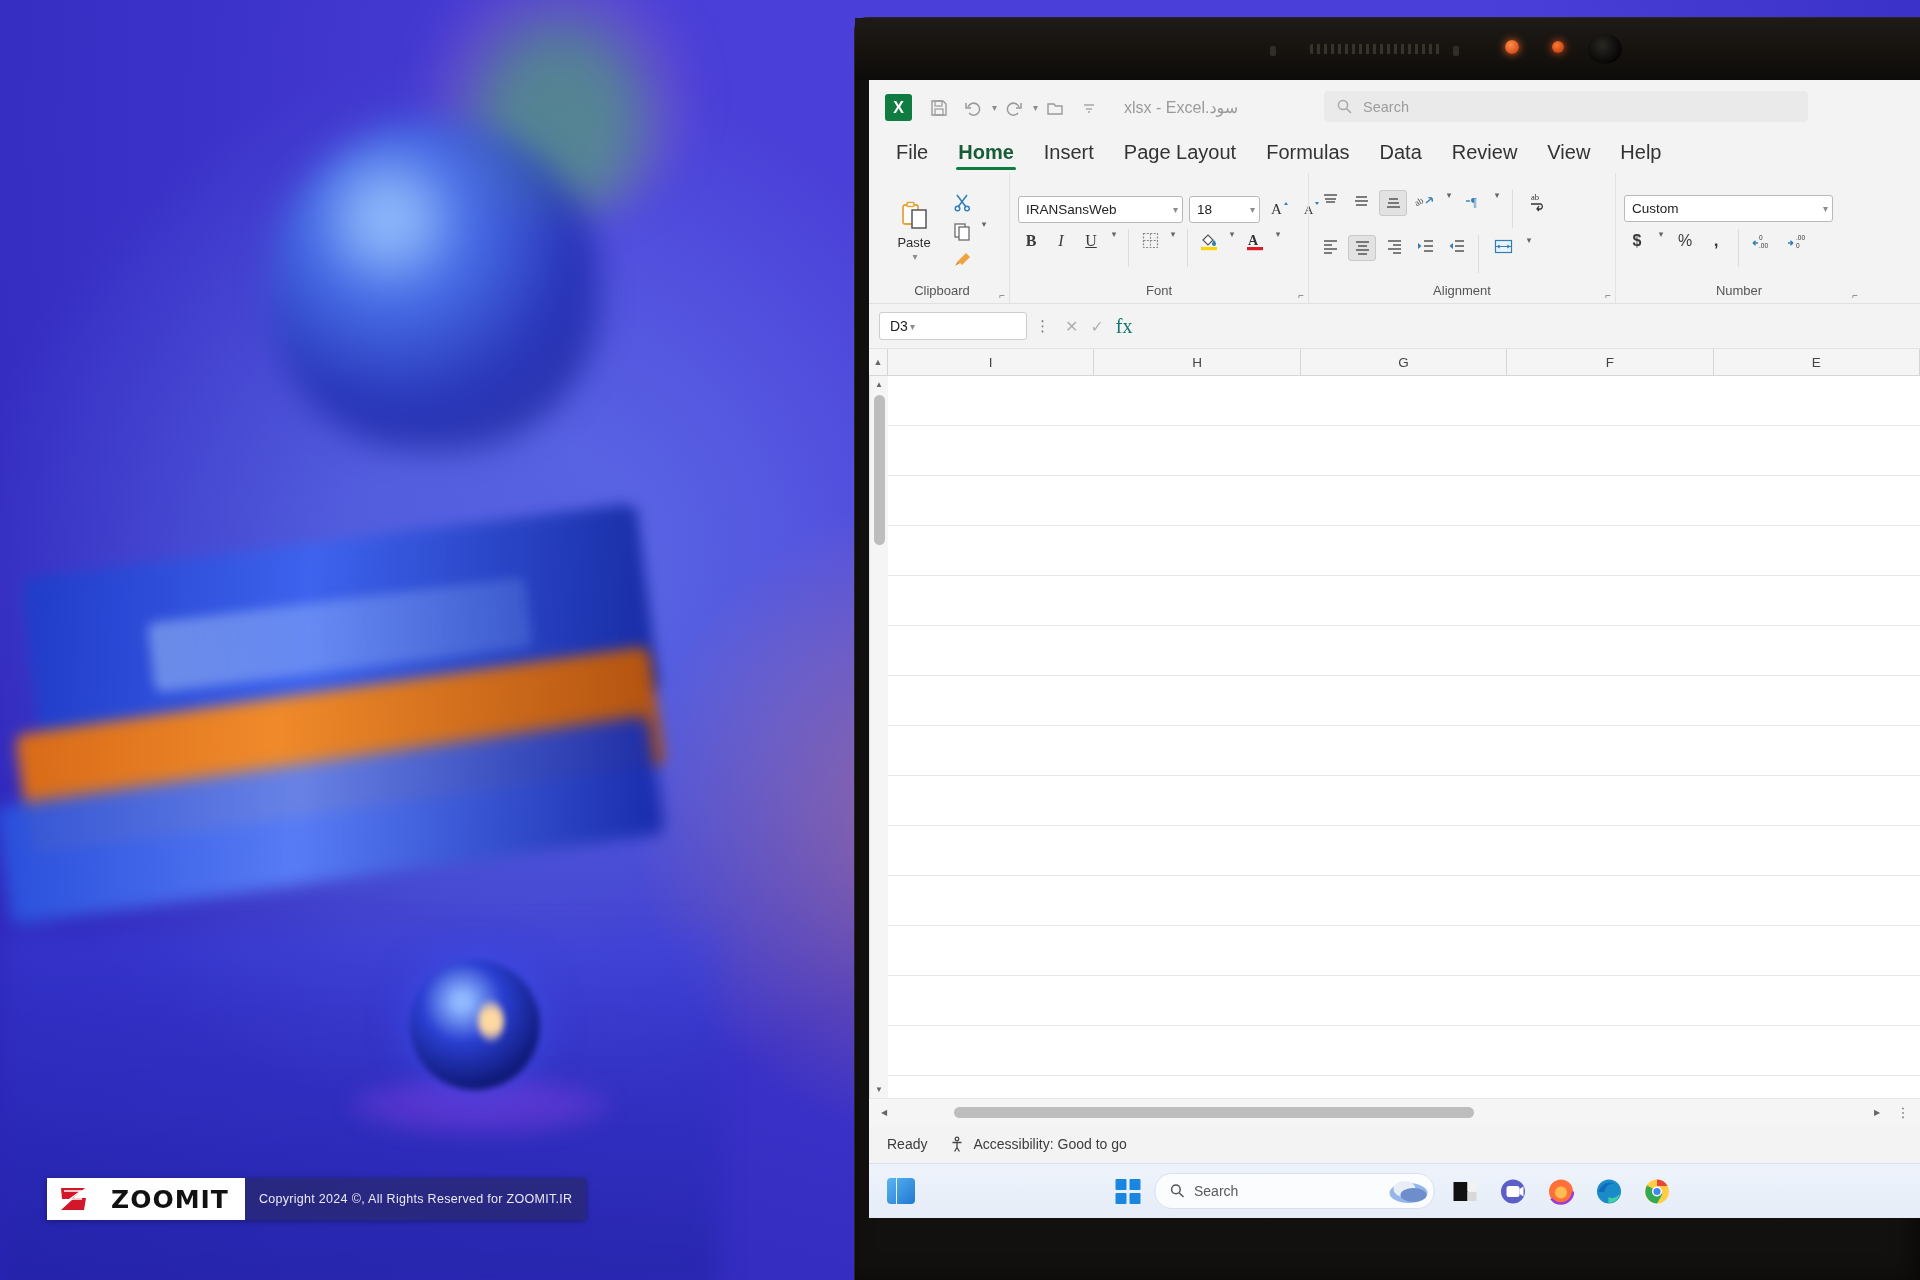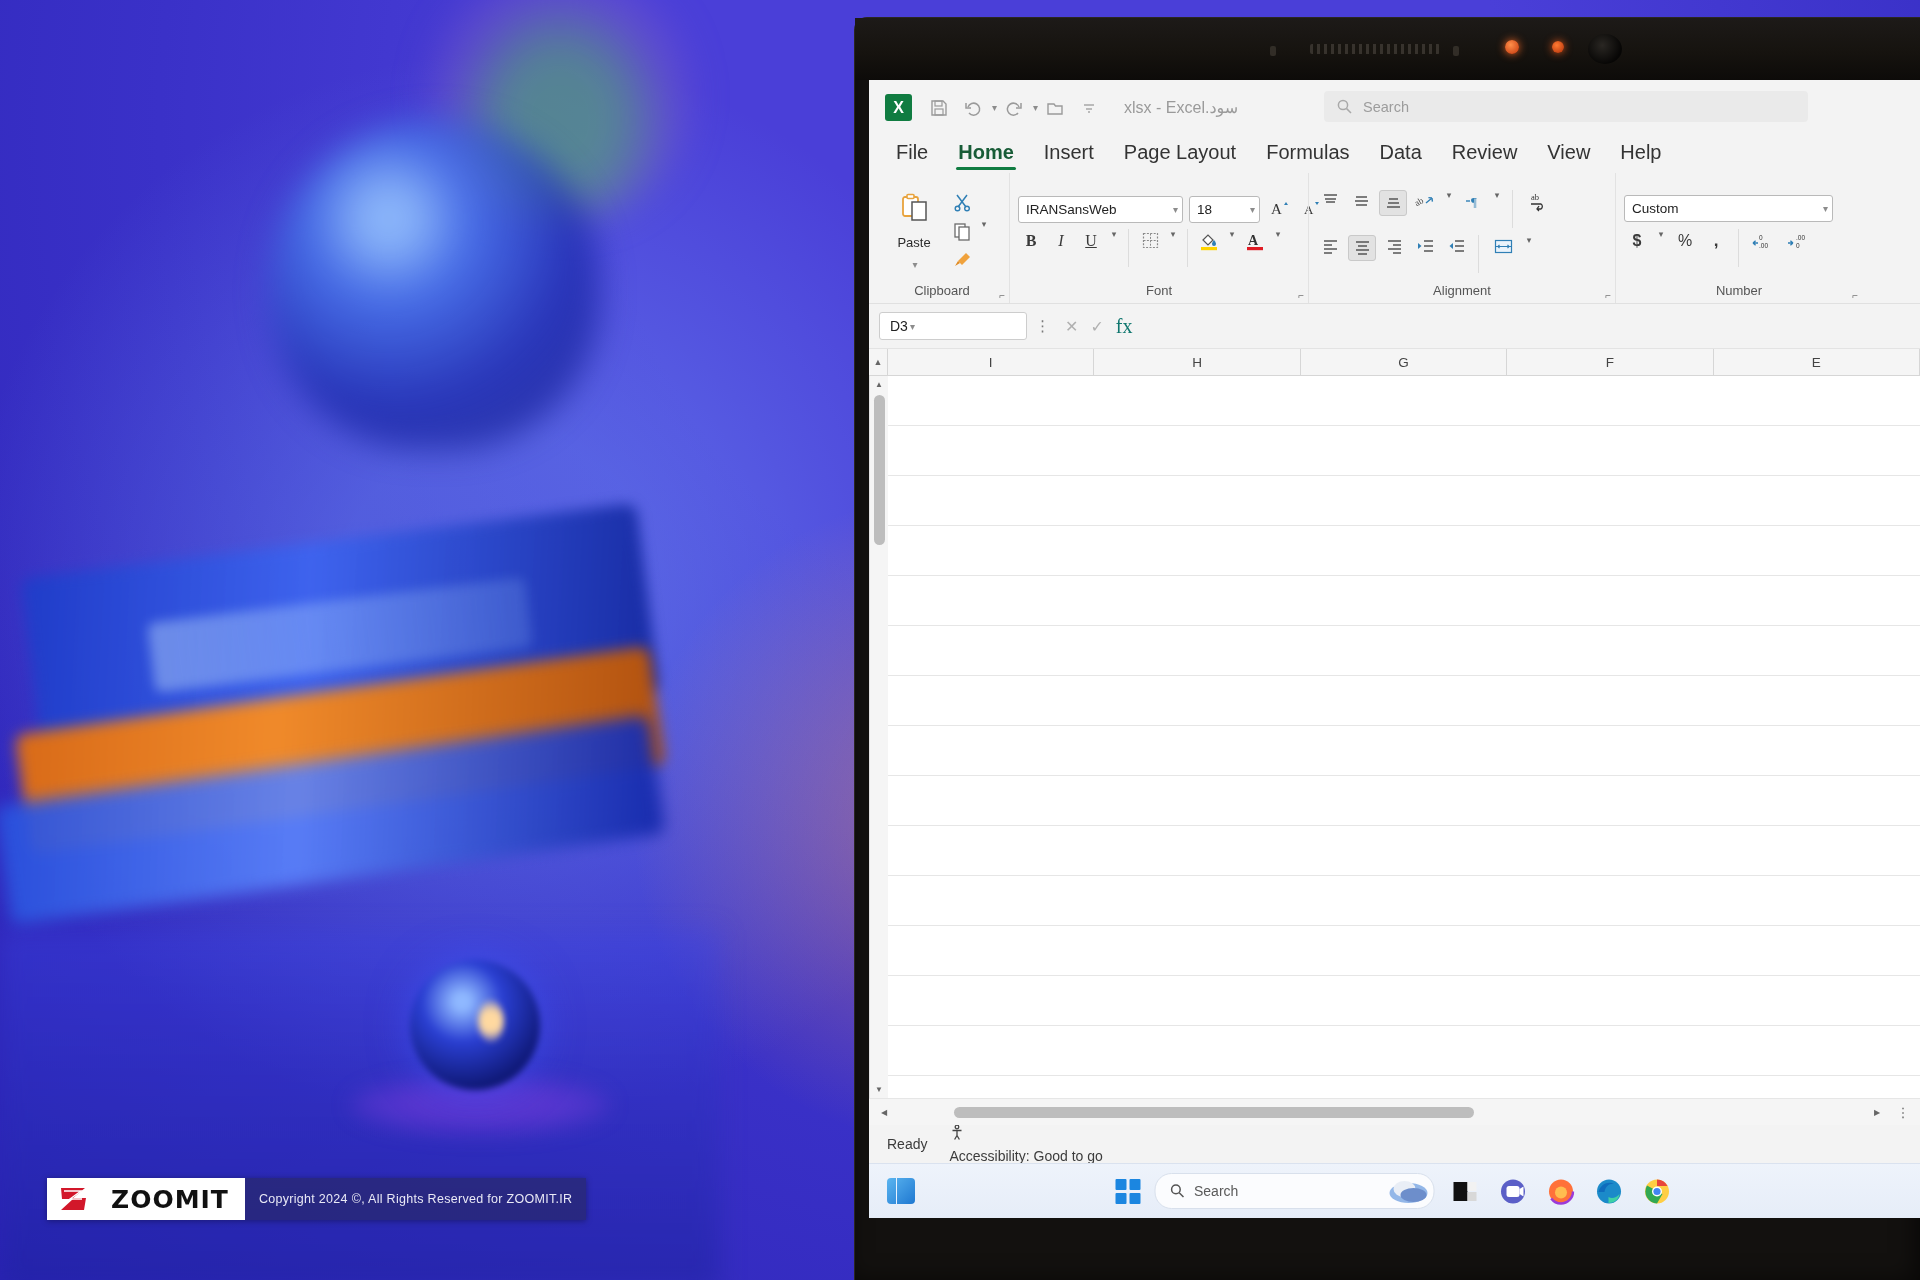--- a/index.html
+++ b/index.html
@@ -125,21 +125,21 @@
   .btn{display:flex;align-items:center;justify-content:center;border-radius:3px;color:#3a3a3a;}
   .sm{width:26px;height:24px;font-size:14px;}
   .sm.pressed{background:#e2e2e2;border:1px solid #c9c9c9;}
   .vsep{width:1px;height:38px;background:#dcdcdc;margin:0 4px;}
   .stack{display:flex;flex-direction:column;gap:5px;}
   .row{display:flex;align-items:flex-start;gap:3px;}
   .dd{font-size:9px;color:#666;width:12px;text-align:center;}
   .combo{height:25px;background:#fff;border:1px solid #b9b9b9;border-radius:3px;display:flex;align-items:center;
     padding:0 4px 0 7px;font-size:13.5px;color:#222;justify-content:space-between;}
   .combo .cv{white-space:nowrap;overflow:hidden;}
-  .paste-btn{width:62px;display:flex;flex-direction:column;align-items:center;gap:9px;font-size:13px;color:#2c2c2c;}
+  .paste-btn{width:62px;display:flex;flex-direction:column;align-items:center;gap:1px;font-size:13px;color:#2c2c2c;}
 
   
   #formulabar{height:44px;background:#f3f3f3;display:flex;align-items:center;gap:8px;padding:0 10px;flex:0 0 auto;border-bottom:1px solid #e3e3e3;}
   #namebox{width:130px;height:26px;background:#fff;border:1px solid #cdcdcd;border-radius:3px;display:flex;
     align-items:center;justify-content:flex-start;padding:0 6px 0 10px;font-size:14px;color:#222;}
   .fb-icons{display:flex;align-items:center;gap:12px;color:#b0b0b0;font-size:16px;padding:0 6px;}
   #fx{font-family:"Liberation Serif",serif;color:#0f766e;font-size:20px;}
   #formula-input{flex:1;height:26px;background:#fff;border:1px solid #e6e6e6;border-radius:3px;display:flex;align-items:center;
     padding:0 10px;font-size:14.5px;color:#222;}
 
@@ -154,21 +154,21 @@
   #vthumb{width:11px;background:#bdbdbd;border-radius:6px;margin-top:2px;}
   #grid{flex:1;position:relative;background:
       repeating-linear-gradient(to bottom, #fff 0 49px, #e6e6e6 49px 50px),
       repeating-linear-gradient(to right, #fff 0 165px, #e6e6e6 165px 166px);}
   #hscrollbar{height:26px;background:#f5f5f5;display:flex;align-items:center;gap:6px;padding:0 6px;flex:0 0 auto;border-top:1px solid #e6e6e6;}
   #htrack{flex:1;height:11px;position:relative;}
   #hthumb{position:absolute;left:55px;width:520px;height:11px;background:#bdbdbd;border-radius:6px;}
 
   
   #statusbar{height:38px;background:#f3f3f3;display:flex;align-items:center;gap:22px;padding:0 18px;font-size:14px;color:#3c3c3c;flex:0 0 auto;}
-  .acc{display:flex;gap:7px;flex-direction:column;}
+  .acc{display:flex;align-items:center;gap:7px;}
 
   
   #taskbar{height:54px;background:linear-gradient(180deg,#eef3fb,#e6edf8);display:flex;align-items:center;
     position:relative;flex:0 0 auto;border-top:1px solid #dae2ef;}
   #widgets{position:absolute;left:18px;display:flex;align-items:center;}
   .widget-ic{width:28px;height:26px;border-radius:4px;background:linear-gradient(135deg,#5bb5f0,#1f78d1);position:relative;}
   .widget-ic:after{content:"";position:absolute;left:9px;top:0;width:1px;height:100%;background:#eaf3ff;}
   #tb-center{position:absolute;left:50%;transform:translateX(-50%);display:flex;align-items:center;gap:14px;}
   #win-logo{width:25px;height:25px;display:grid;grid-template-columns:1fr 1fr;grid-template-rows:1fr 1fr;gap:3px;}
   #win-logo span{background:#1b86e0;border-radius:1px;}

